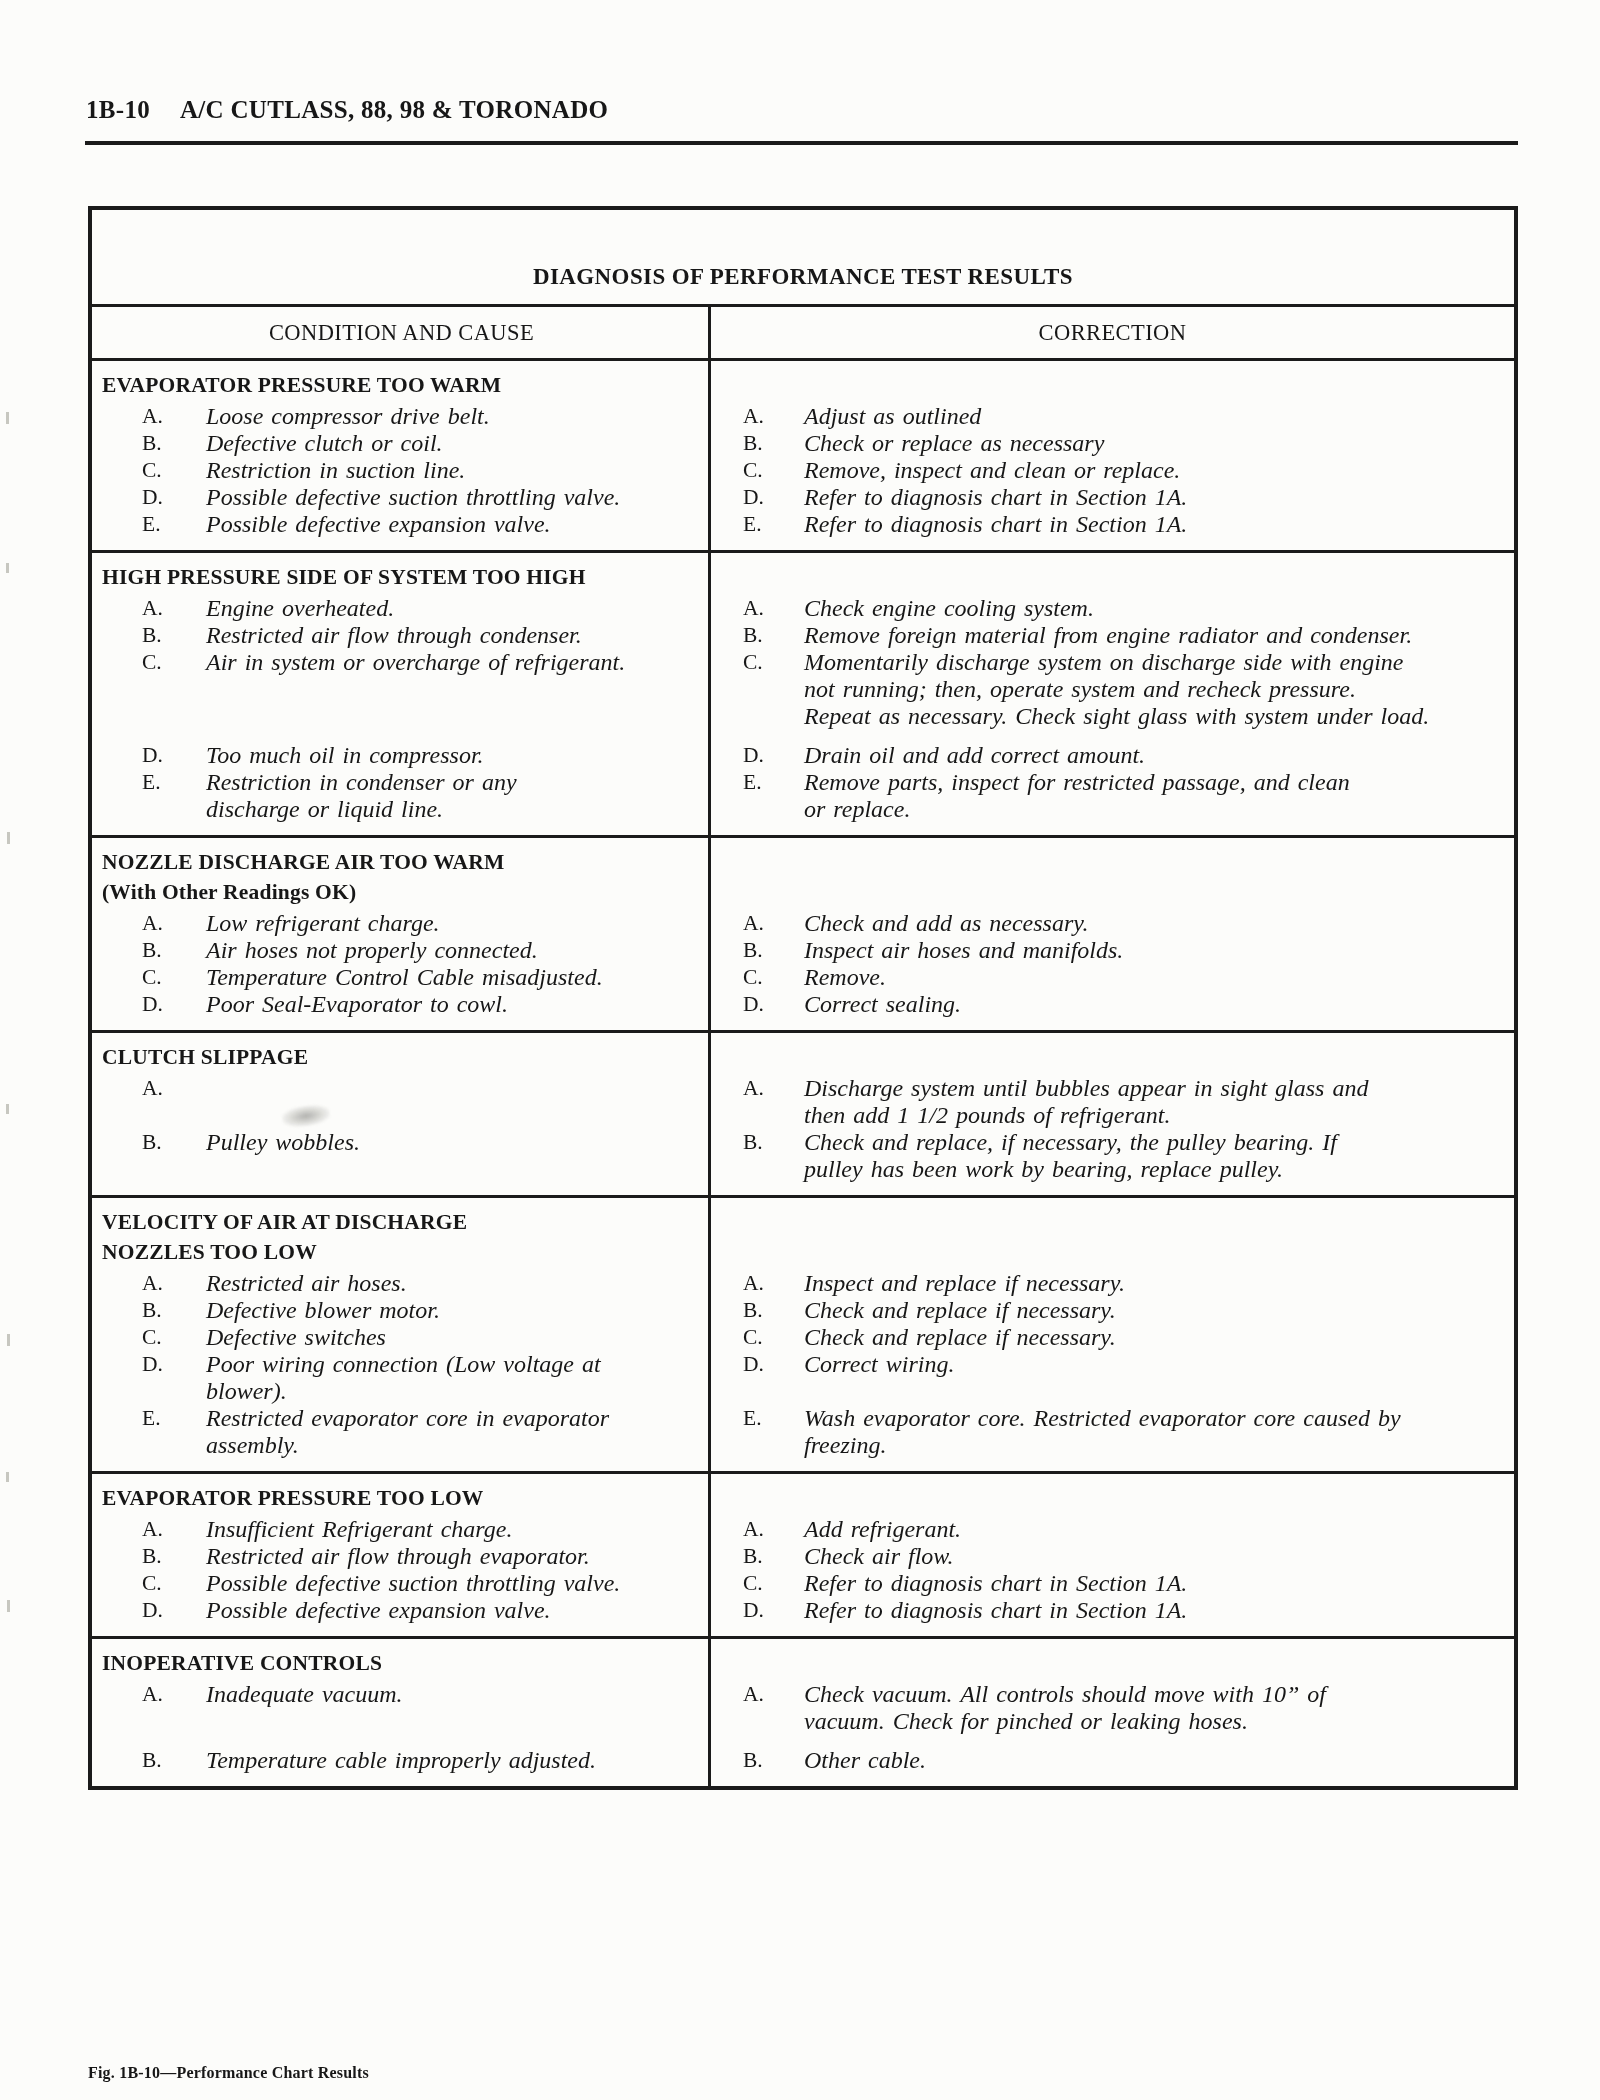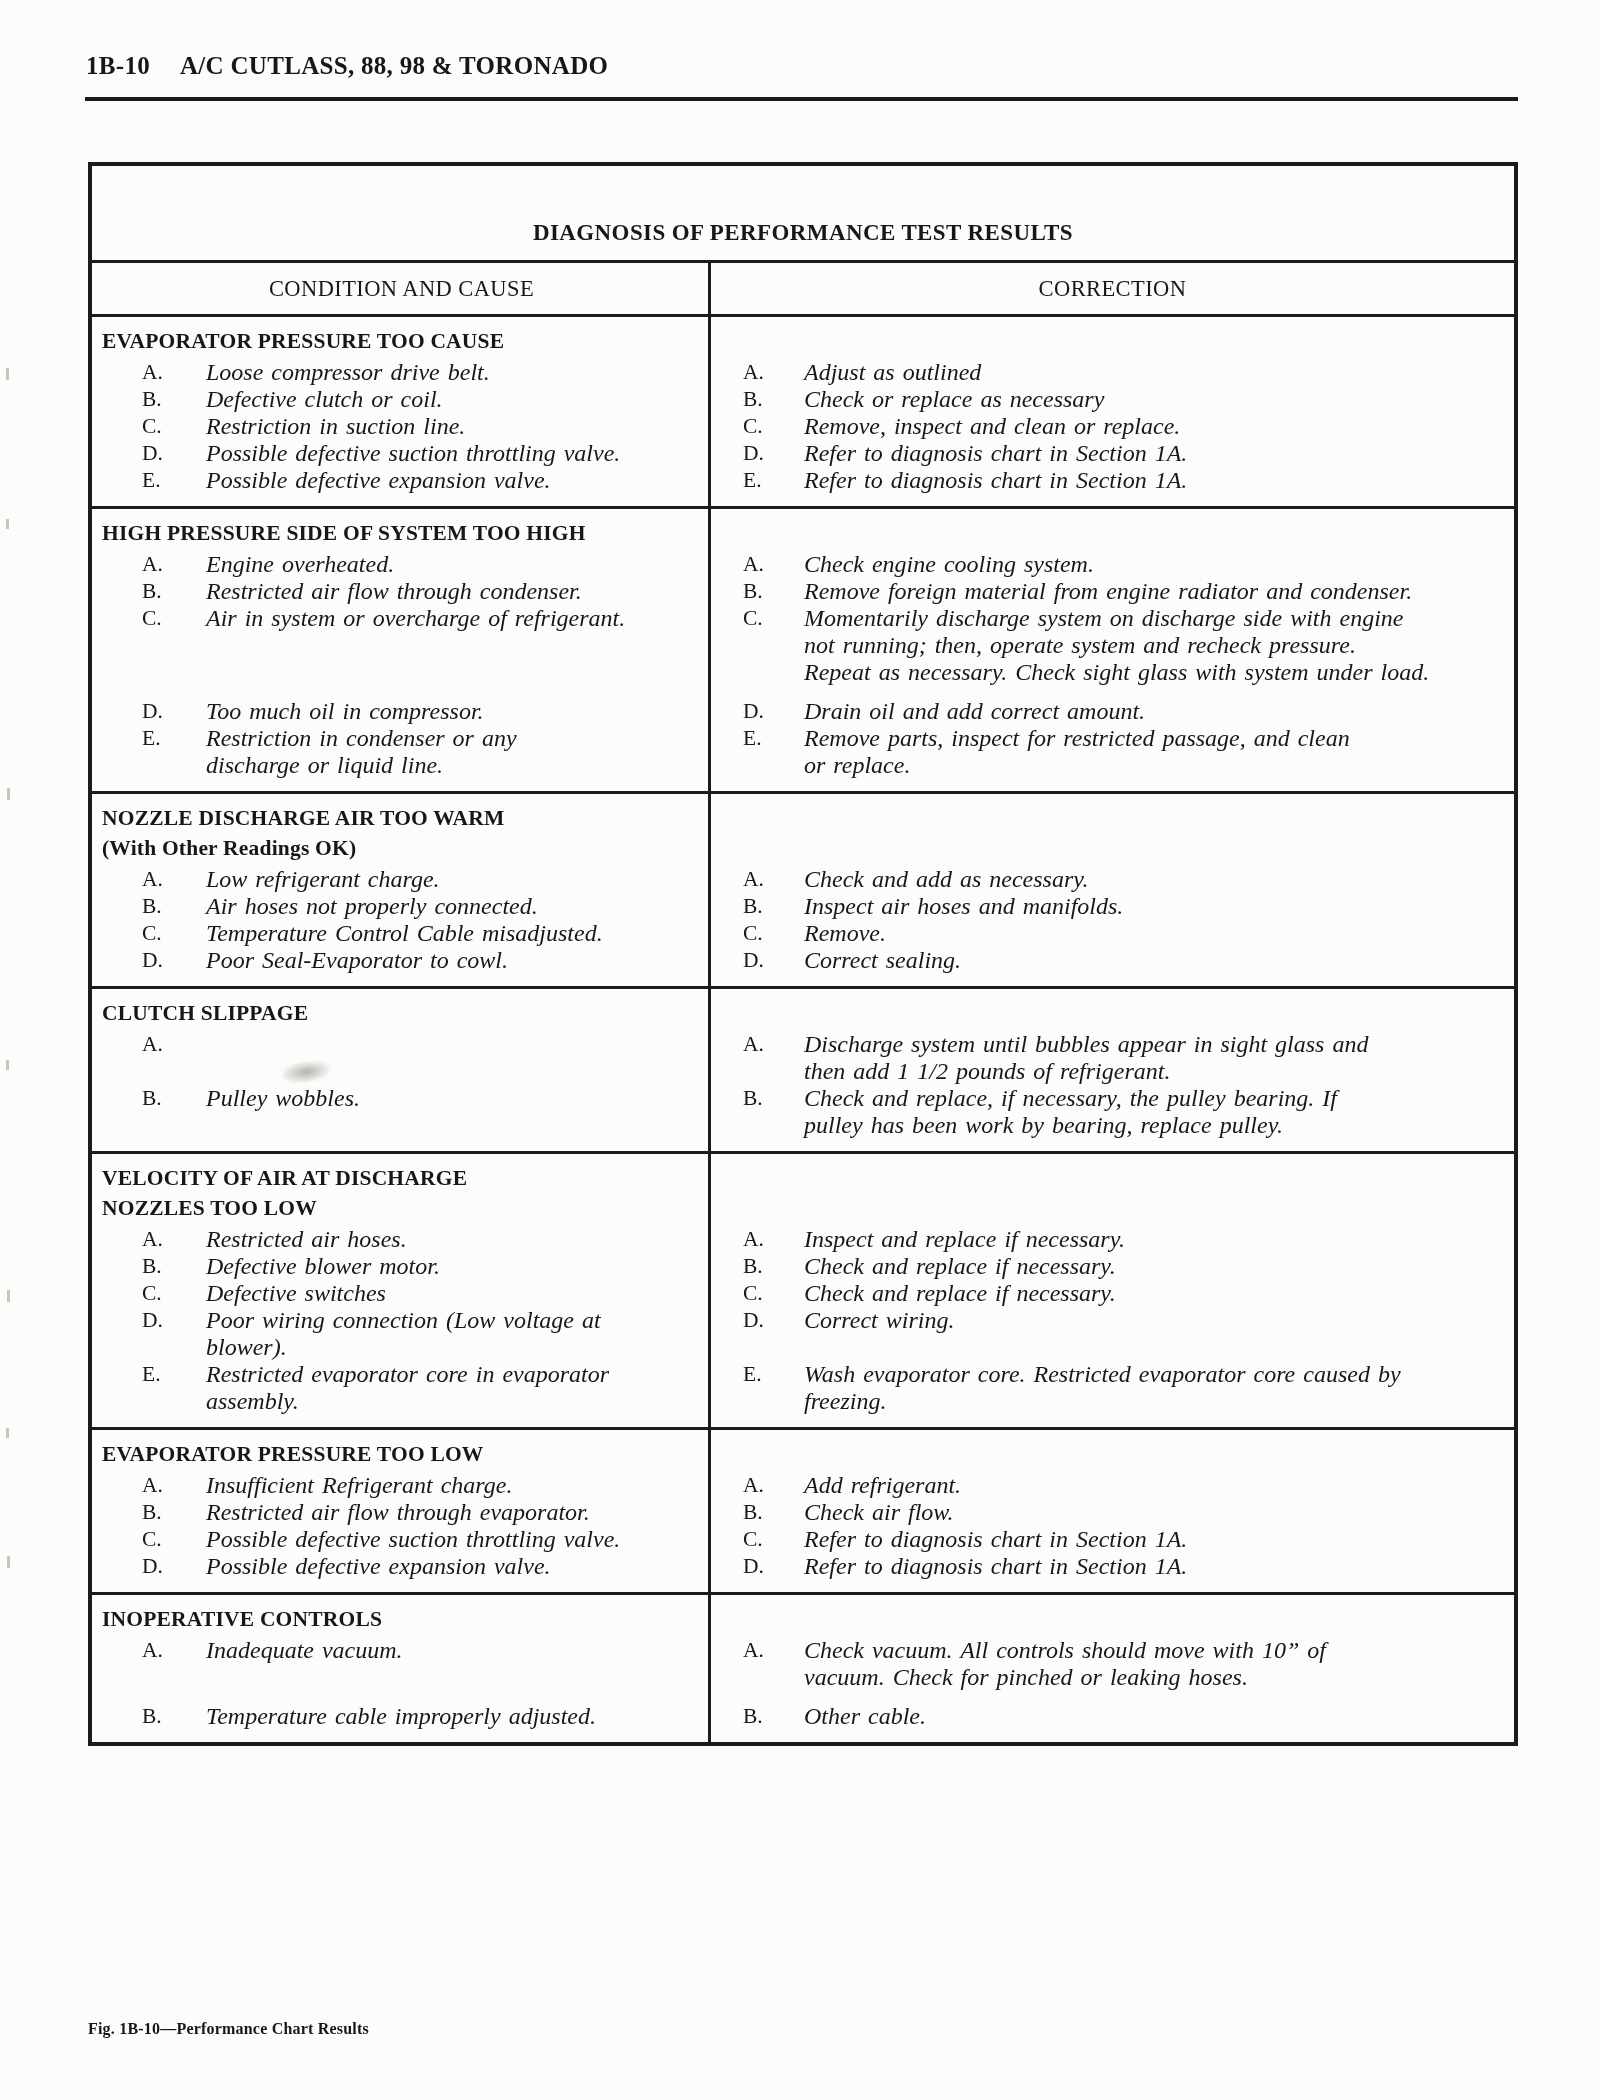--- a/index.html
+++ b/index.html
@@ -2,21 +2,21 @@
 <html><head>
 <meta charset="utf-8">
 <style>
   html, body { margin:0; padding:0; }
   body {
     width:1600px; height:2100px; position:relative;
     background:#fcfcfa; color:#171717;
     font-family:"Liberation Serif", serif;
     -webkit-font-smoothing:antialiased;
   }
-  .page { position:absolute; inset:0; overflow:hidden; }
+  .page { position:absolute; inset:0; overflow:hidden;margin-top:44px; }
 
   
   .page-header {
     position:absolute; left:86px; top:52px;
     font-weight:bold; font-size:25px; letter-spacing:.3px; white-space:nowrap;
   }
   .page-header .code { margin-right:30px; }
   .header-rule {
     position:absolute; left:85px; top:97px; width:1433px; height:4px; background:#1b1b1b;
   }
@@ -85,21 +85,21 @@
     <div class="t-title">DIAGNOSIS OF PERFORMANCE TEST RESULTS</div>
     <div class="t-body">
       <div class="v-divider"></div>
 
       <div class="t-head">
         <div class="hcell">CONDITION AND CAUSE</div>
         <div class="hcell">CORRECTION</div>
       </div>
 
       <section class="sec">
-        <div class="sec-h">EVAPORATOR PRESSURE TOO CAUSE</div>
+        <div class="sec-h">EVAPORATOR PRESSURE TOO WARM</div>
         <div class="items">
   <div class="pair">
     <div class="cellL">
       <span class="ltr">A.</span>
       <span class="txt">Loose compressor drive belt.</span>
     </div>
     <div class="cellR">
       <span class="ltr">A.</span>
       <span class="txt">Adjust as outlined</span>
     </div>

